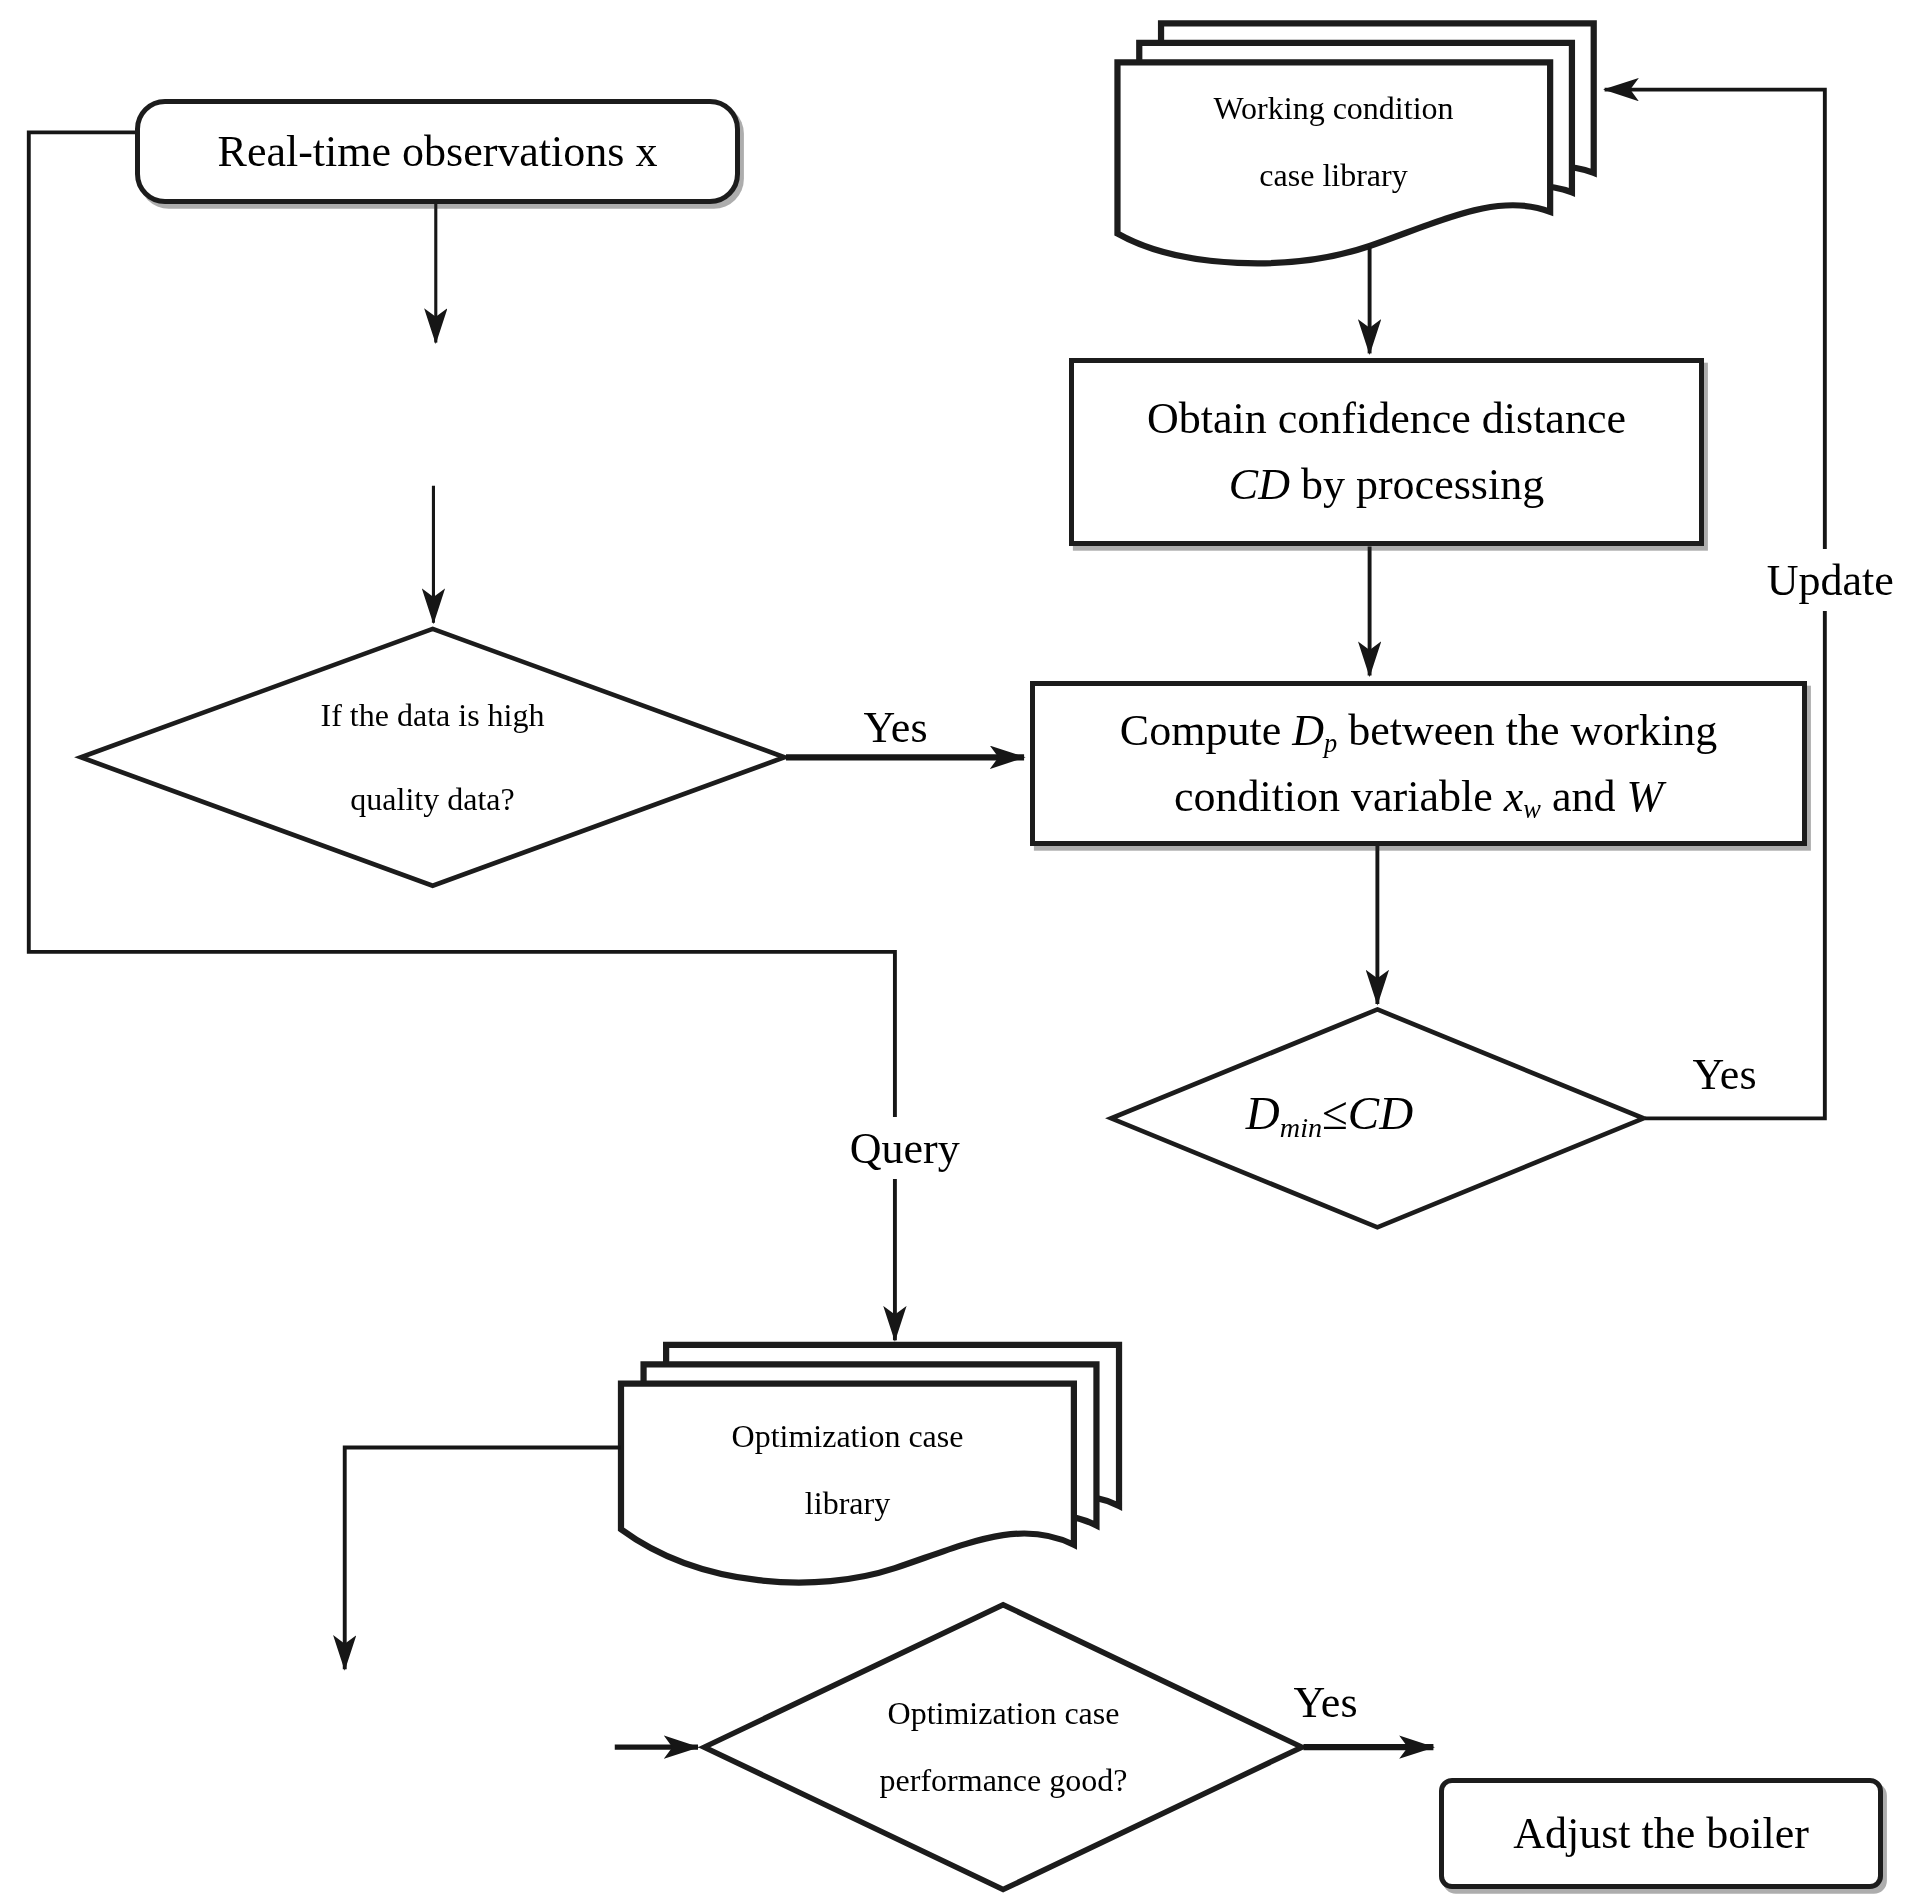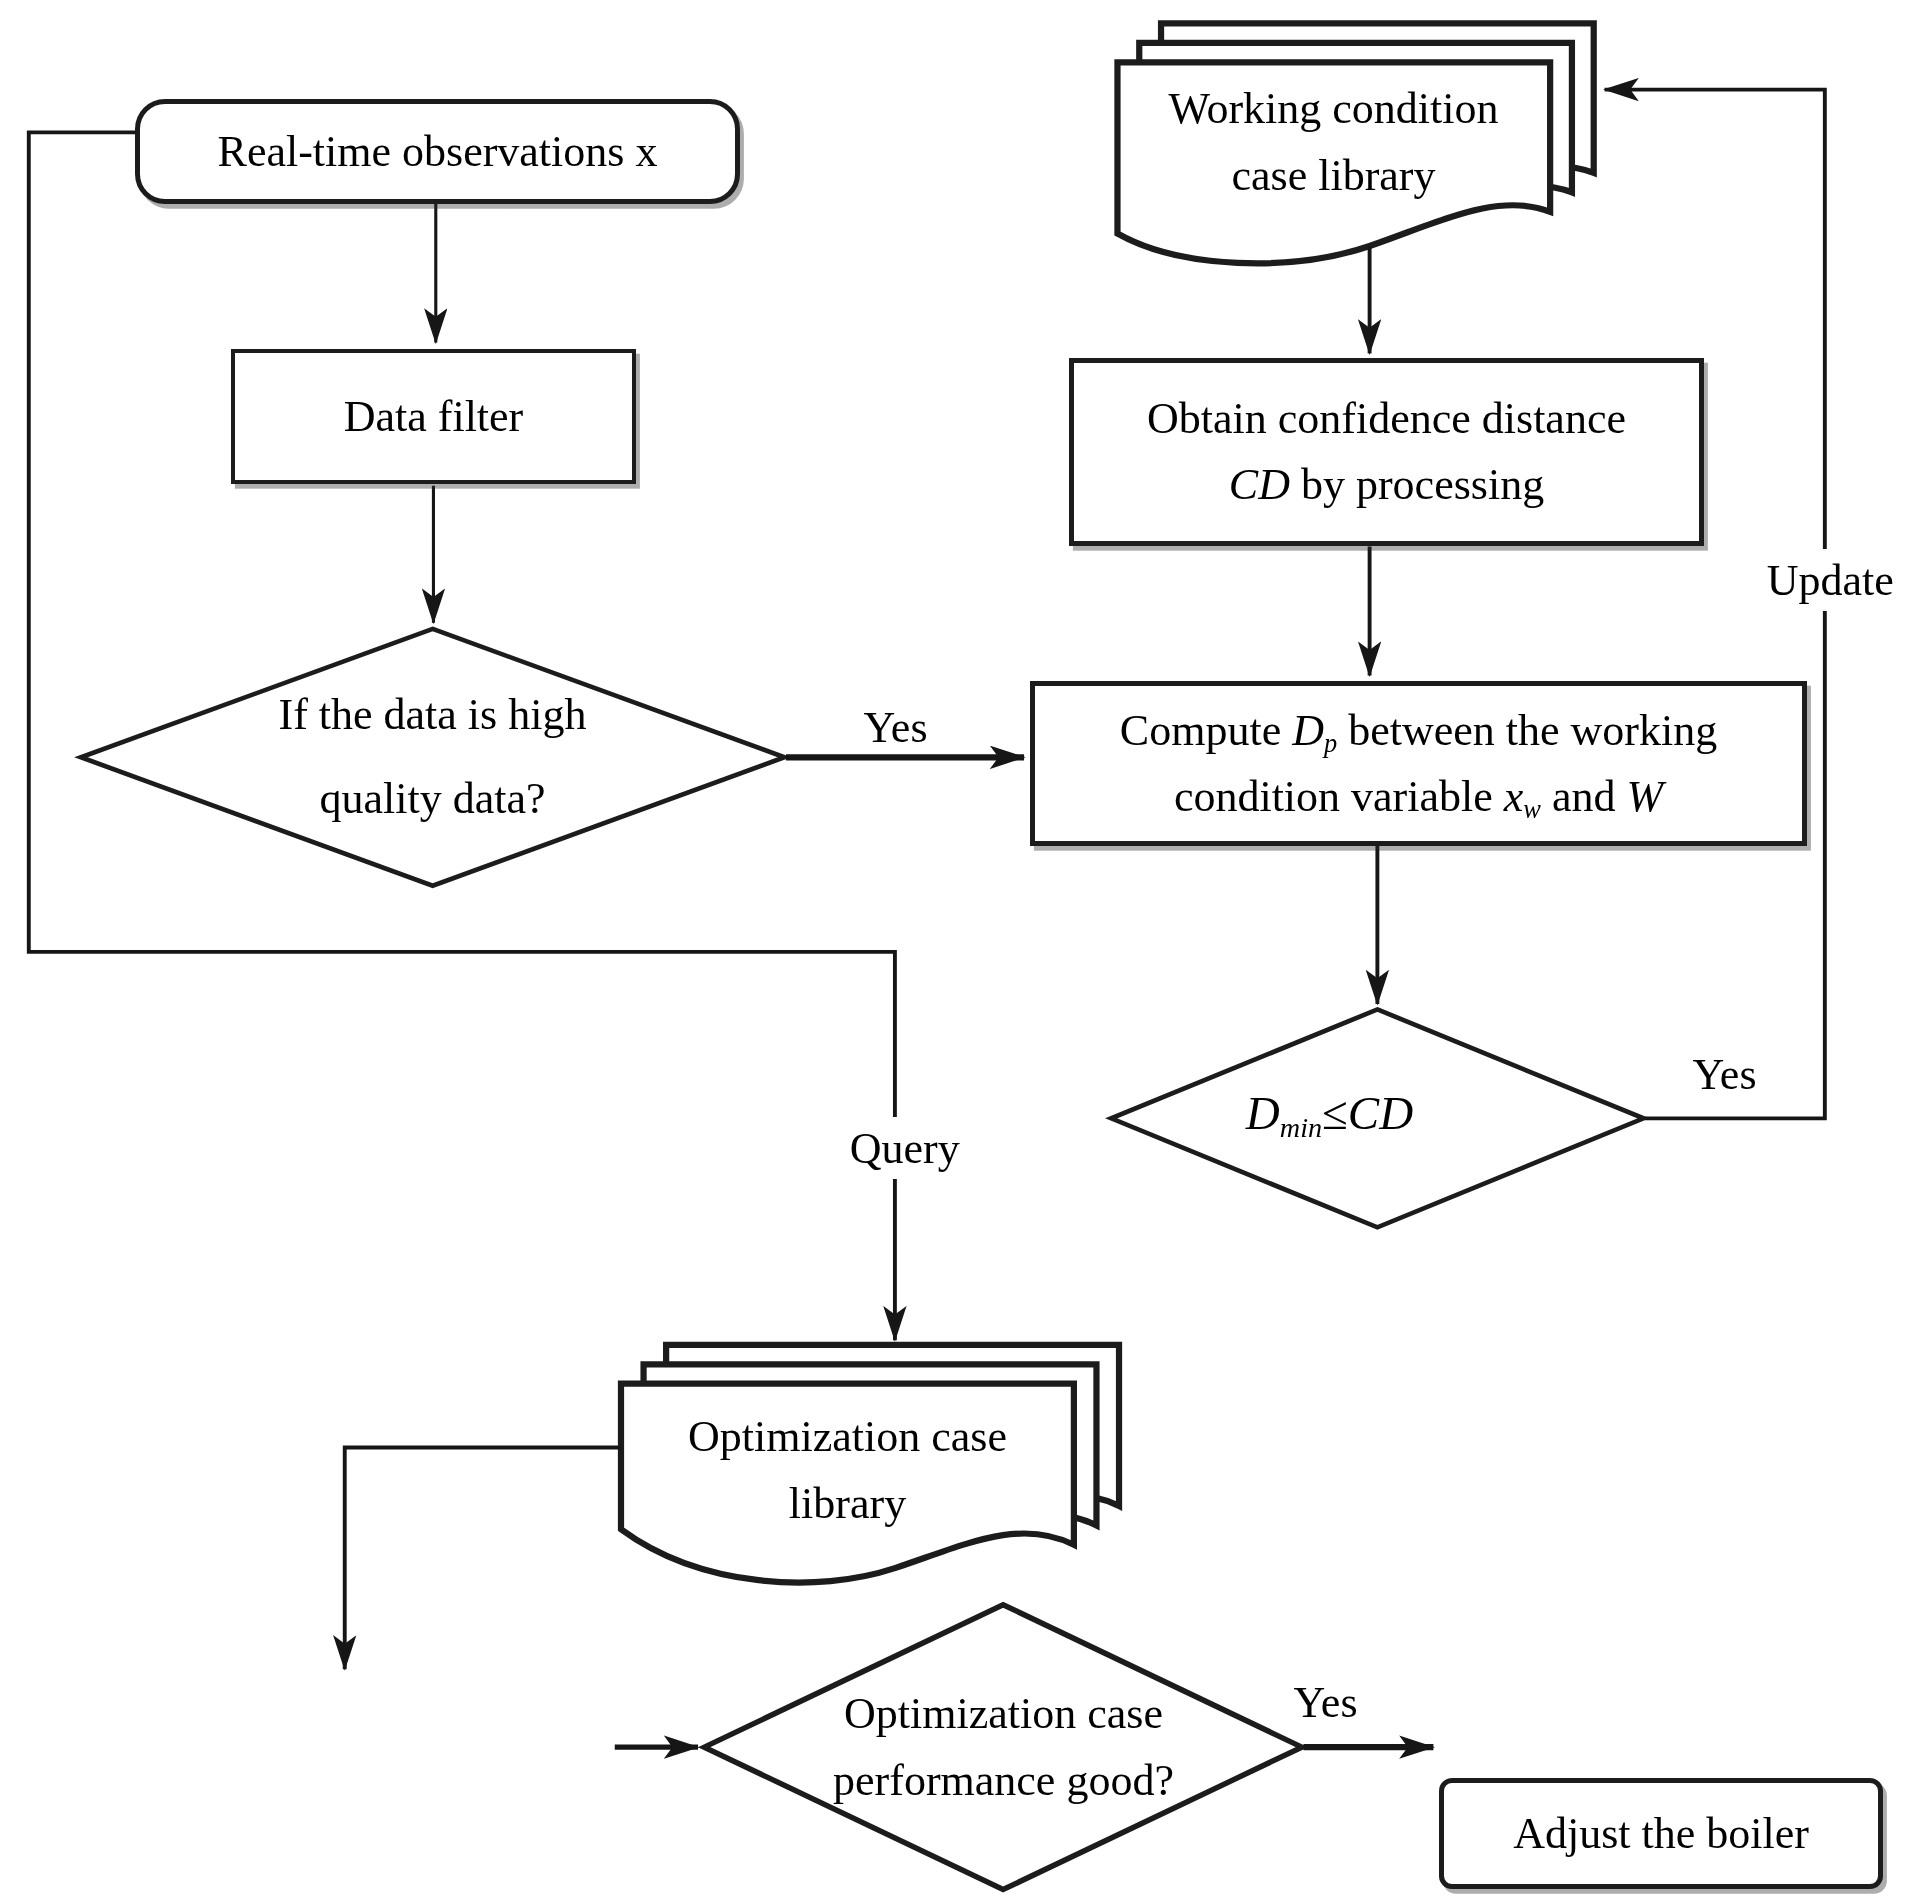--- a/index.html
+++ b/index.html
@@ -8,21 +8,21 @@
   #canvas{position:absolute;left:0;top:0;width:1926px;height:1899px;}
   #wires{position:absolute;left:0;top:0;z-index:1;}
   .node{position:absolute;z-index:2;box-sizing:border-box;background:#fff;
         border:5.4px solid #1c1c1c;display:flex;flex-direction:column;
         align-items:center;justify-content:center;text-align:center;
         font-size:44px;line-height:1.5;color:#000;}
   .rounded{border-radius:30px;margin-top:19px;}
   .shadow{box-shadow:3.9px 4.7px 0 rgba(40,40,40,.38);}
   .overlay{position:absolute;z-index:3;display:flex;flex-direction:column;
            align-items:center;justify-content:center;text-align:center;
-           font-size:44px;color:#000;background:transparent;pointer-events:none;}
+           font-size:32px;color:#000;background:transparent;pointer-events:none;}
   .edge-label{position:absolute;z-index:4;font-size:44px;color:#000;
               display:flex;align-items:center;justify-content:center;text-align:center;}
   .whitebg{background:#ffffff;padding:0 7.8px;}
   .sub{font-size:.6em;font-style:italic;vertical-align:-0.28em;}
   i{font-style:italic;}
   .lh-wide{line-height:84px;}
   .lh-mid{line-height:67px;}
 </style>
 </head>
 <body>
@@ -62,23 +62,20 @@
     <path d="M2114 1437 H2345 V115 H2062" stroke="#161616" stroke-width="5" fill="none" marker-end="url(#ah)"></path>
     <path d="M798 1860 H443 V2145" stroke="#161616" stroke-width="5" fill="none" marker-end="url(#ah)"></path>
     <path d="M790 2245 H897" stroke="#161616" stroke-width="7" fill="none" marker-end="url(#ah)"></path>
     <path d="M1675 2245 H1842" stroke="#161616" stroke-width="8" fill="none" marker-end="url(#ah)"></path>
   </svg>
 
   <div class="node rounded shadow" style="left:135px;top:80px;width:605px;height:105px;">
     <span>Real-time observations x</span>
   </div>
 
-  <div class="node shadow" style="left:231px;top:349px;width:405px;height:135px;border-width:4.7px;">
-    <span>Data filter</span>
-  </div>
 
   <div class="node shadow" style="left:1069px;top:358px;width:635px;height:188px;">
     <span>Obtain confidence distance</span>
     <span><i>CD</i><span> by processing</span></span>
   </div>
 
   <div class="node shadow" style="left:1030px;top:681px;width:777px;height:165px;">
     <span><span>Compute </span><i>D</i><span class="sub">p</span><span> between the working</span></span>
     <span><span>condition variable </span><i>x</i><span class="sub">w</span><span> and </span><i>W</i></span>
   </div>

